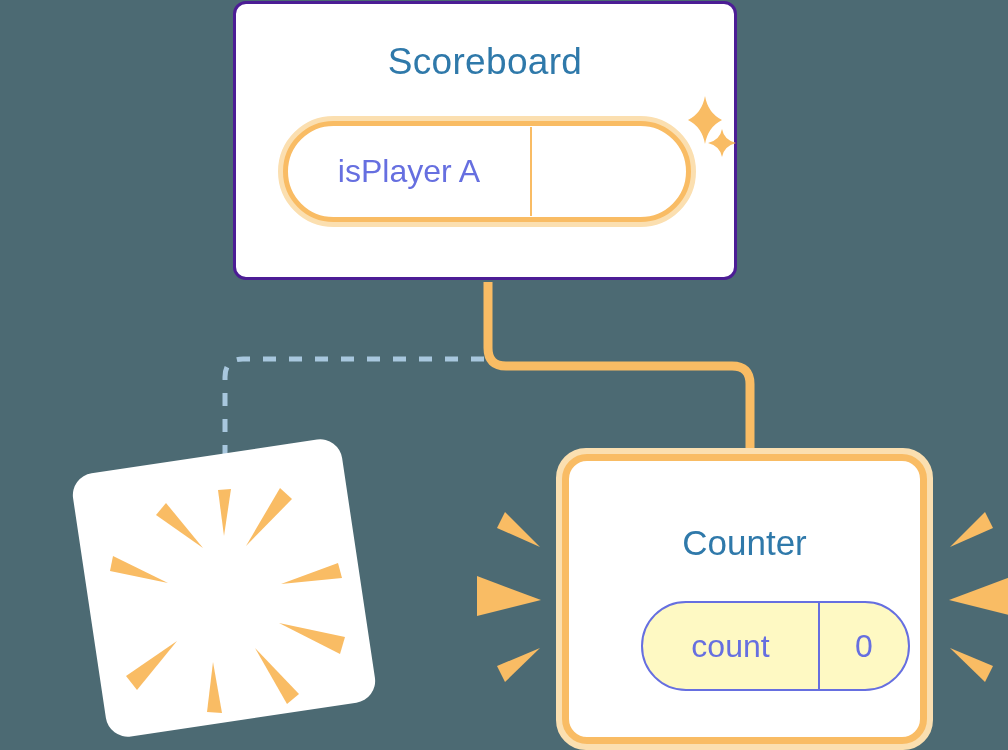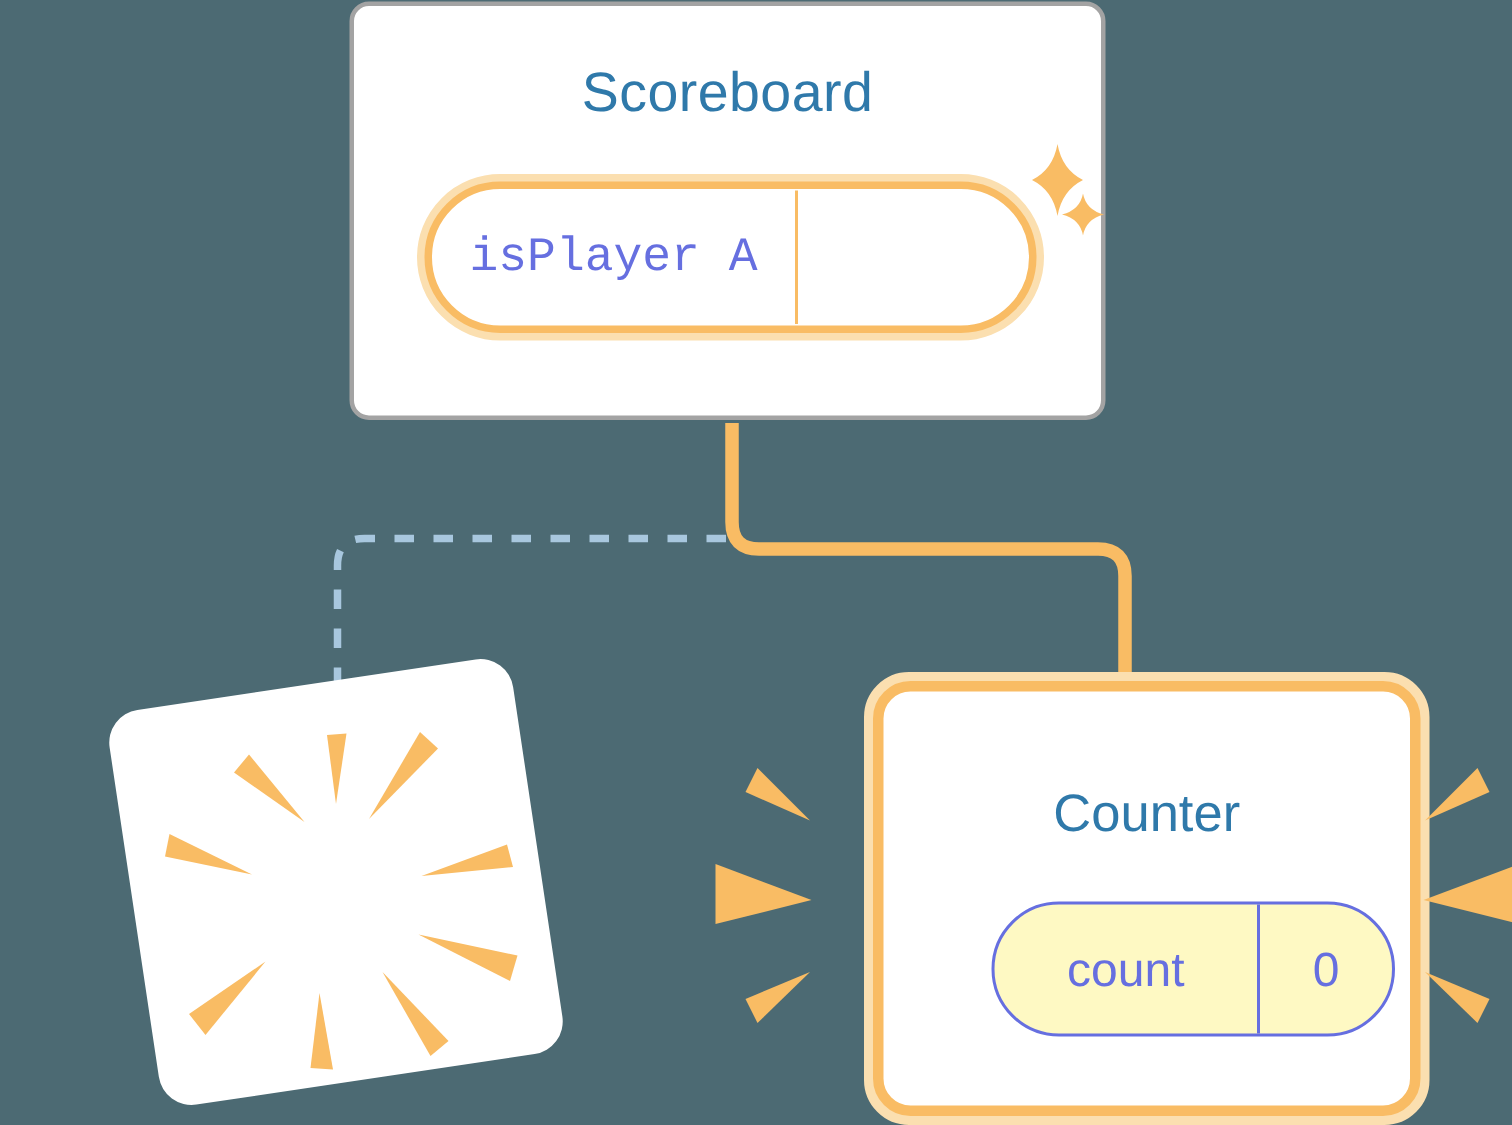--- a/index.html
+++ b/index.html
@@ -29,21 +29,21 @@
   }
 
   
   .scoreboard-card {
     position: absolute;
     left: 233px;
     top: 1px;
     width: 504px;
     height: 279px;
     background: #ffffff;
-    border: 3px solid #a3a3a3;
+    border: 3px solid #4c1d95;
     border-radius: 13px;
     box-sizing: border-box;
     z-index: 5;
   }
   .scoreboard-title {
     position: absolute;
     left: 0;
     top: 37px;
     width: 100%;
     text-align: center;
@@ -73,21 +73,20 @@
     position: absolute;
     left: 5px; top: 5px;
     width: 408px;
     height: 101px;
     box-sizing: border-box;
     border: 5px solid #f9bc64;
     border-radius: 51px;
     background: #ffffff;
     display: flex;
     align-items: stretch;
-    font-family: Liberation Mono, monospace;
   }
   .pill-hl .cell-key {
     flex: 0 0 242px;
     display: flex;
     align-items: center;
     justify-content: center;
     font-size: 32px;
     color: #666fe0;
   }
   .pill-hl .divider-v {
@@ -106,21 +105,20 @@
   }
 
   
   .counter-card {
     position: absolute;
     left: 556px;
     top: 448px;
     width: 377px;
     height: 302px;
     z-index: 5;
-    margin-left: 20px;
   }
   .counter-glow {
     position: absolute;
     left: 0; top: 0;
     width: 377px;
     height: 302px;
     box-sizing: border-box;
     border: 10px solid #fbdfb0;
     border-radius: 30px;
   }

